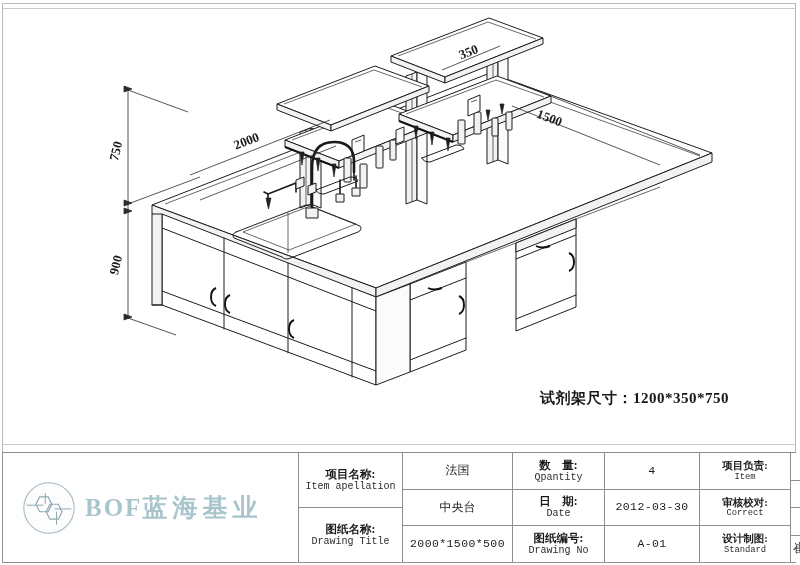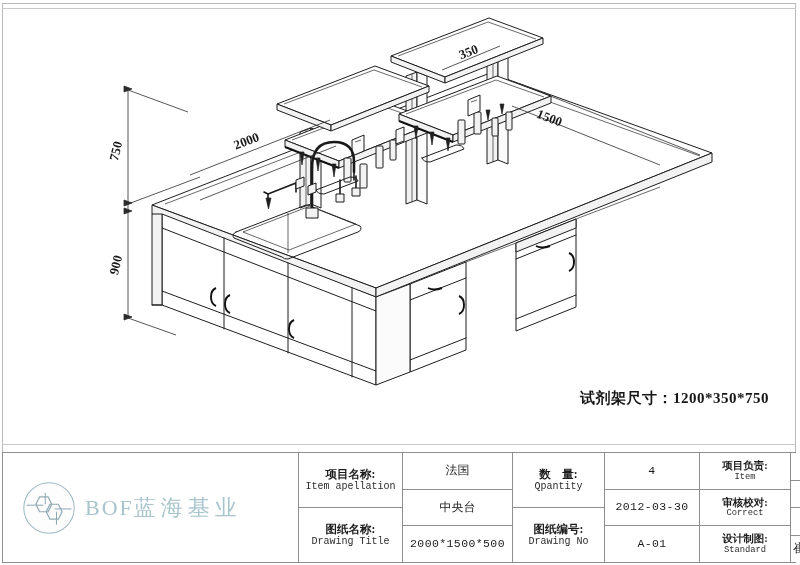--- a/index.html
+++ b/index.html
@@ -39,21 +39,21 @@
   #iso-drawing {
     position: absolute;
     left: 0;
     top: 0;
     width: 800px;
     height: 440px;
   }
   
   .note-text {
     position: absolute;
-    left: 580px;
+    left: 540px;
     top: 389px;
     font-family: "Liberation Serif", serif;
     font-size: 15px;
     font-weight: bold;
     color: #171717;
     letter-spacing: 0.5px;
     white-space: nowrap;
   }
   
   #title-block {
@@ -85,22 +85,22 @@
     position: relative;
   }
   .logo-text-wrap {
     margin-left: 8px;
     display: flex;
     flex-direction: column;
     justify-content: center;
   }
   .logo-main {
     font-family: "Liberation Serif", serif;
-    font-size: 22px;
-    font-weight: normal;
+    font-size: 25px;
+    font-weight: bold;
     color: #a9c5cc;
     letter-spacing: 2px;
     line-height: 1.08;
     white-space: nowrap;
   }
   .logo-main .cn {
     letter-spacing: 5px;
   }
   .logo-sub {
     font-family: "Liberation Mono", monospace;
@@ -415,20 +415,24 @@
           <div class="cell-value mono">2000*1500*500</div>
         </div>
       </div>
 
       <div class="tb-col col-label-2">
         <div class="tb-cell">
           <div class="cn-label">数　量:</div>
           <div class="en-label">Qpantity</div>
         </div>
         <div class="tb-cell">
+          <div class="cn-label">日　期:</div>
+          <div class="en-label">Date</div>
+        </div>
+        <div class="tb-cell">
           <div class="cn-label">图纸编号:</div>
           <div class="en-label">Drawing No</div>
         </div>
       </div>
 
       <div class="tb-col col-value-2">
         <div class="tb-cell">
           <div class="cell-value mono">4</div>
         </div>
         <div class="tb-cell">

